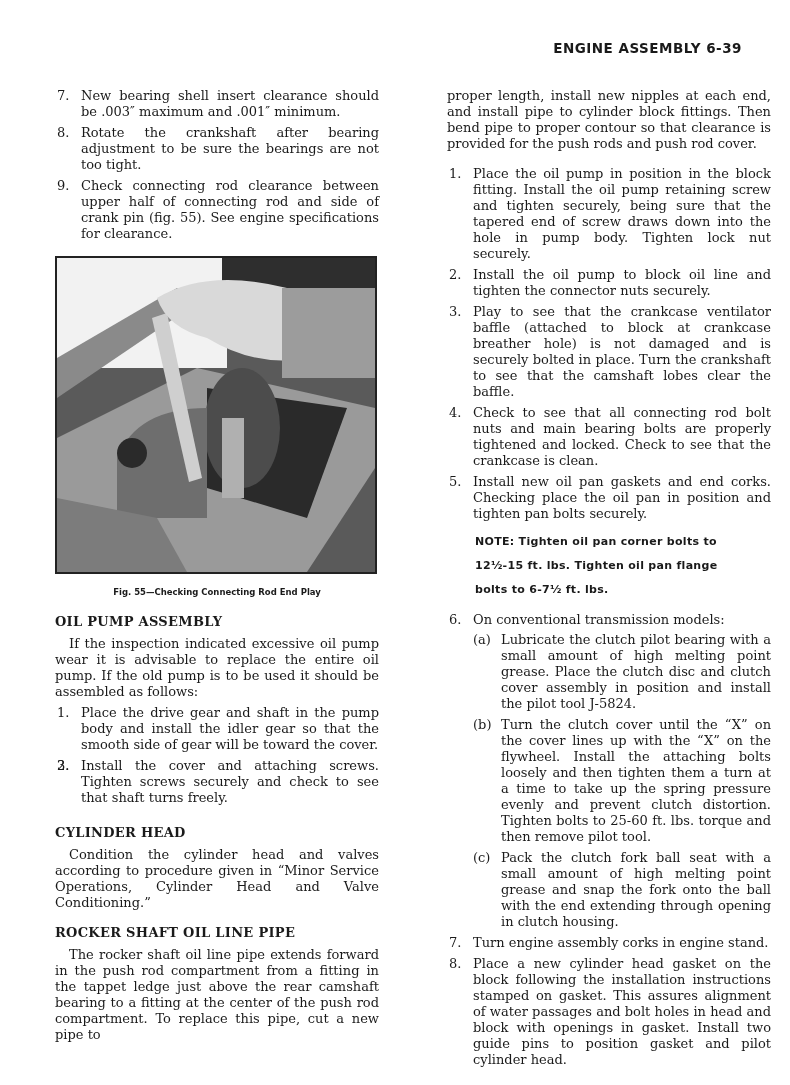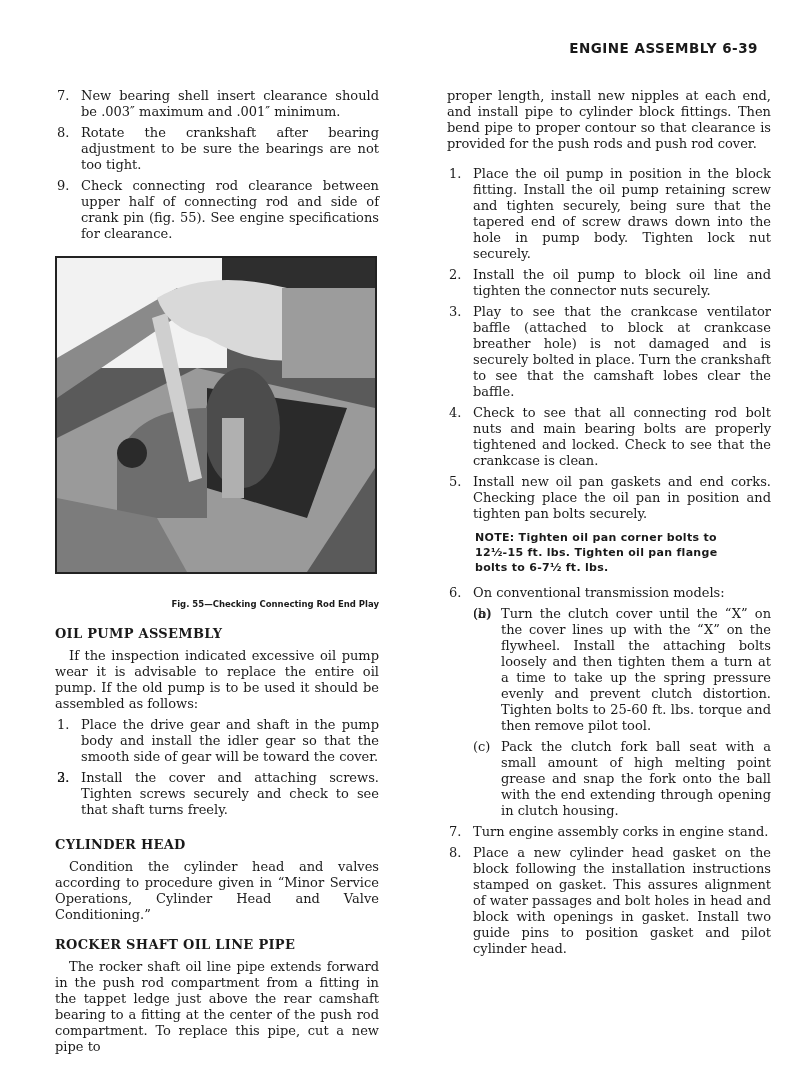--- a/index.html
+++ b/index.html
@@ -1,32 +1,32 @@
 <!DOCTYPE html>
 <html><head>
 <meta charset="utf-8">
 <style>
   html, body { margin: 0; padding: 0; background: #ffffff; }
   body { width: 790px; height: 1085px; position: relative; overflow: hidden; color: #1a1a1a; font-family: "DejaVu Serif", "Liberation Serif", serif; }
-  .page-header { position: absolute; top: 40px; right: 32px; font-family: "DejaVu Sans", "Liberation Sans", sans-serif; font-weight: bold; font-size: 13.5px; letter-spacing: 0.5px; }
+  .page-header { position: absolute; top: 40px; right: 48px; font-family: "DejaVu Sans", "Liberation Sans", sans-serif; font-weight: bold; font-size: 13.5px; letter-spacing: 0.5px; }
   .col { position: absolute; top: 88px; width: 324px; font-size: 13px; line-height: 16px; }
   .col-left { left: 55px; }
   .col-right { left: 412px; top: 88px; margin-left: 35px; }
   p { margin: 0; text-align: justify; }
   .indent { text-indent: 14px; }
   ol.steps { list-style: none; margin: 0; padding: 0; }
   ol.steps li { position: relative; padding-left: 26px; margin-bottom: 5px; text-align: justify; }
   ol.steps li .num { position: absolute; left: 2px; top: 0; }
   ol.sub { list-style: none; margin: 4px 0 0 0; padding: 0; }
   ol.sub li { position: relative; padding-left: 28px; margin-bottom: 5px; }
   ol.sub li .num { position: absolute; left: 0; top: 0; }
   h2 { font-family: "DejaVu Serif", "Liberation Serif", serif; font-weight: bold; font-size: 13px; margin: 0 0 6px 0; letter-spacing: 0.3px; }
   .figure { position: relative; width: 318px; height: 314px; margin: 14px 0 0 0; border: 2px solid #222; background: #6b6b6b; overflow: hidden; }
-  .fig-caption { font-family: "DejaVu Sans", "Liberation Sans", sans-serif; font-weight: bold; font-size: 8.5px; text-align: right; margin: 22px 0 14px 0; }
-  .note { font-family: "DejaVu Sans", "Liberation Sans", sans-serif; font-weight: bold; font-size: 11px; line-height: 15px; margin: 8px 0 10px 28px; width: 265px; letter-spacing: 0.3px; }
+  .fig-caption { font-family: "DejaVu Sans", "Liberation Sans", sans-serif; font-weight: bold; font-size: 8.5px; text-align: center; margin: 10px 0 14px 0; }
+  .note { font-family: "DejaVu Sans", "Liberation Sans", sans-serif; font-weight: bold; font-size: 11px; line-height: 24px; margin: 8px 0 10px 28px; width: 265px; letter-spacing: 0.3px; }
   .gap { height: 14px; }
 </style>
 </head>
 <body>
 
 <div class="page-header">ENGINE ASSEMBLY 6-39</div>
 
 <div class="col col-left">
   <ol class="steps">
     <li><span class="num">7.</span><span>New bearing shell insert clearance should be .003″ maximum and .001″ minimum.</span></li>
@@ -83,21 +83,21 @@
     <li><span class="num">5.</span><span>Install new oil pan gaskets and end corks. Checking place the oil pan in position and tighten pan bolts securely.</span></li>
   </ol>
 
   <div class="note">NOTE: Tighten oil pan corner bolts to 12½-15 ft. lbs. Tighten oil pan flange bolts to 6-7½ ft. lbs.</div>
 
   <ol class="steps">
     <li>
       <span class="num">6.</span>
       <span>On conventional transmission models:</span>
       <ol class="sub">
-        <li><span class="num">(a)</span></li>
+        <li><span class="num">(a)</span><span>Lubricate the clutch pilot bearing with a small amount of high melting point grease. Place the clutch disc and clutch cover assembly in position and install the pilot tool J-5824.</span></li>
         <li><span class="num">(b)</span><span>Turn the clutch cover until the “X” on the cover lines up with the “X” on the flywheel. Install the attaching bolts loosely and then tighten them a turn at a time to take up the spring pressure evenly and prevent clutch distortion. Tighten bolts to 25-60 ft. lbs. torque and then remove pilot tool.</span></li>
         <li><span class="num">(c)</span><span>Pack the clutch fork ball seat with a small amount of high melting point grease and snap the fork onto the ball with the end extending through opening in clutch housing.</span></li>
       </ol>
     </li>
     <li><span class="num">7.</span><span>Turn engine assembly corks in engine stand.</span></li>
     <li><span class="num">8.</span><span>Place a new cylinder head gasket on the block following the installation instructions stamped on gasket. This assures alignment of water passages and bolt holes in head and block with openings in gasket. Install two guide pins to position gasket and pilot cylinder head.</span></li>
   </ol>
 </div>
 
 </body></html>

